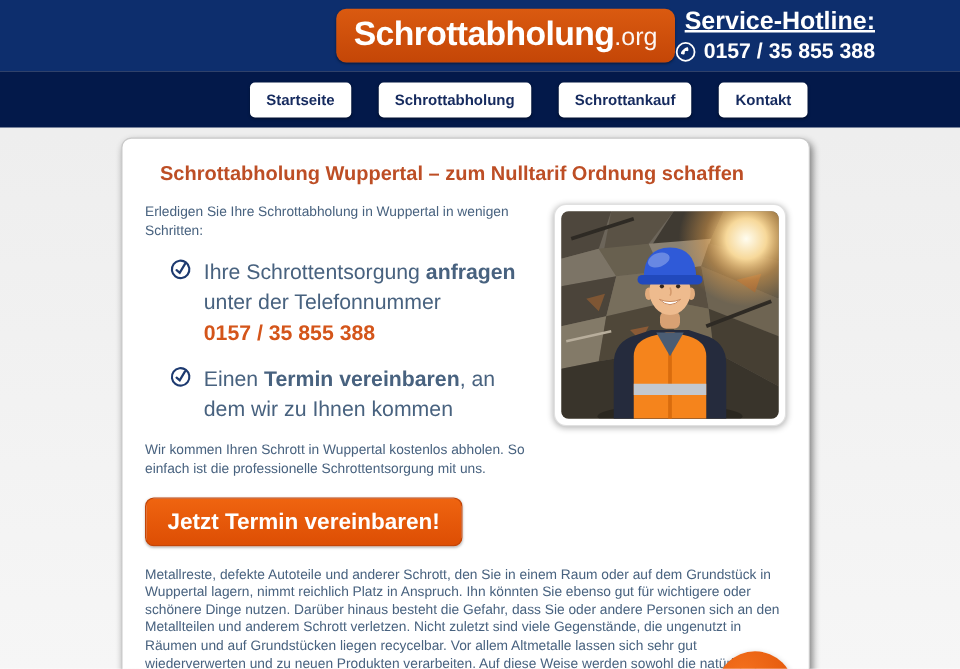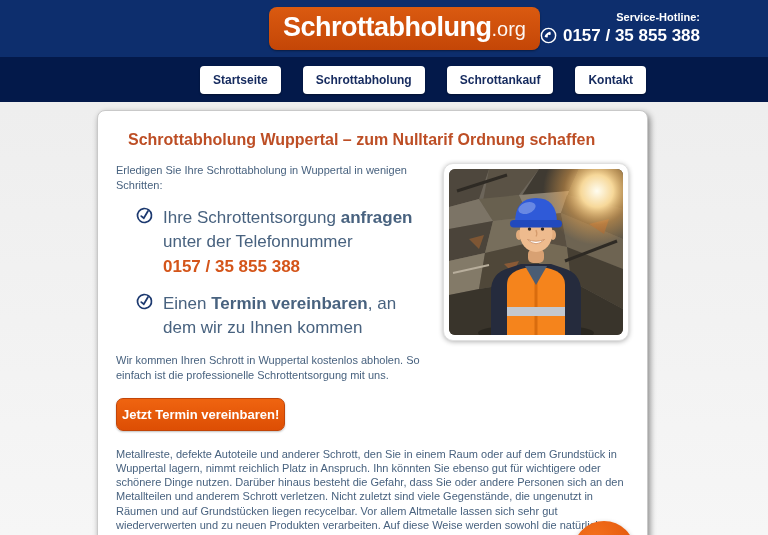--- a/index.html
+++ b/index.html
@@ -17,21 +17,21 @@
     padding:0 68px;
   }
   .logo {
     background:linear-gradient(180deg,#da5a10,#c44607);
     border-radius:8px; padding:5px 14px 7px; cursor:pointer;
     color:#fff; white-space:nowrap; box-shadow:0 1px 2px rgba(0,0,0,.4);
   }
   .logo .brand { font-size:27px; font-weight:bold; letter-spacing:-.5px; }
   .logo .tld   { font-size:20px; font-weight:normal; opacity:.95; }
   .hotline { text-align:right; color:#fff; line-height:1.25; }
-  .hotline .hl-label { font-size:11px; font-weight:bold; }
+  .hotline .hl-label { font-size:20px; font-weight:bold;text-decoration:underline; }
   .hotline .hl-row { display:flex; align-items:center; justify-content:flex-end; gap:6px; }
   .hotline .hl-phone { font-size:17px; font-weight:bold; }
   .icon-phone svg { display:block; }
 
   
   .navbar {
     height:45px; background:#03194a;
     display:flex; align-items:center; gap:22px; padding-left:200px;
   }
   .nav-btn {
@@ -62,22 +62,22 @@
   .photo-frame svg { display:block; border-radius:6px; }
 
   .step { display:flex; gap:10px; margin:0 0 13px 20px; max-width:310px; }
   .step .check { flex:0 0 auto; margin-top:1px; }
   .step .step-text { color:#48627f; font-size:17px; line-height:1.4; }
   .step-phone { color:#d4551a; font-weight:bold; margin-top:2px; cursor:pointer; }
 
   .cta-btn {
     display:inline-block; margin:2px 0 16px; cursor:pointer;
     background:linear-gradient(180deg,#ef6410,#dd4e04);
-    color:#fff; font-family:inherit; font-size:13px; font-weight:bold;
-    padding:8px 5px; border:1px solid #c24508; border-radius:7px;
+    color:#fff; font-family:inherit; font-size:18px; font-weight:bold;
+    padding:8px 17px; border:1px solid #c24508; border-radius:7px;
     box-shadow:0 1px 2px rgba(0,0,0,.25);
   }
 
   .wide  { clear:both; max-width:522px; line-height:1.3 !important; }
 
   .fab {
     position:absolute; left:573px; top:521px; width:62px; height:62px;
     border-radius:50%; cursor:pointer;
     background:radial-gradient(circle at 35% 30%, #f4711d, #dd4e04);
     box-shadow:0 2px 5px rgba(0,0,0,.3);

